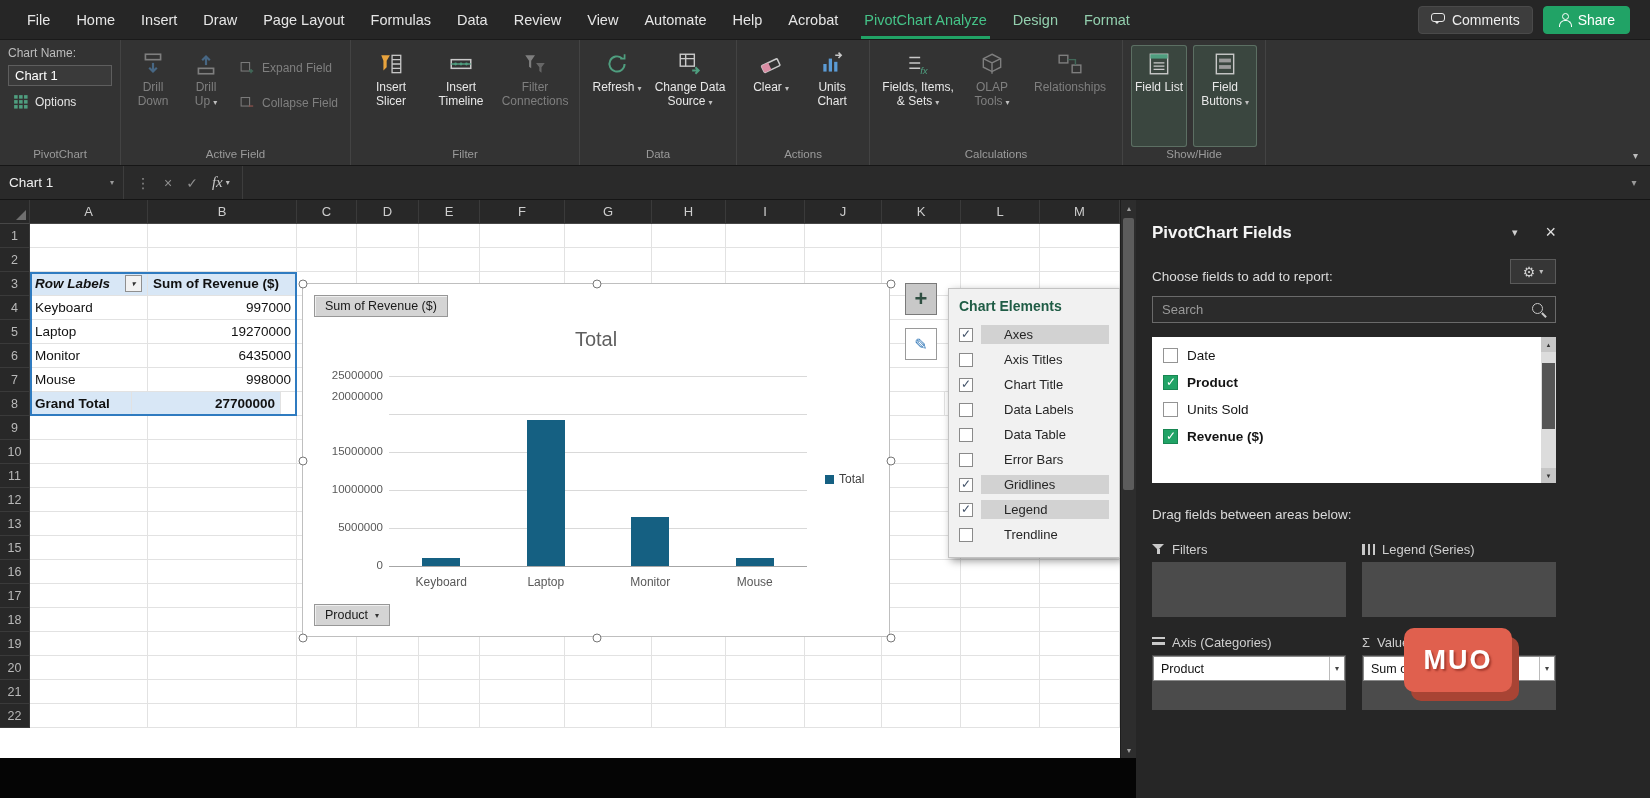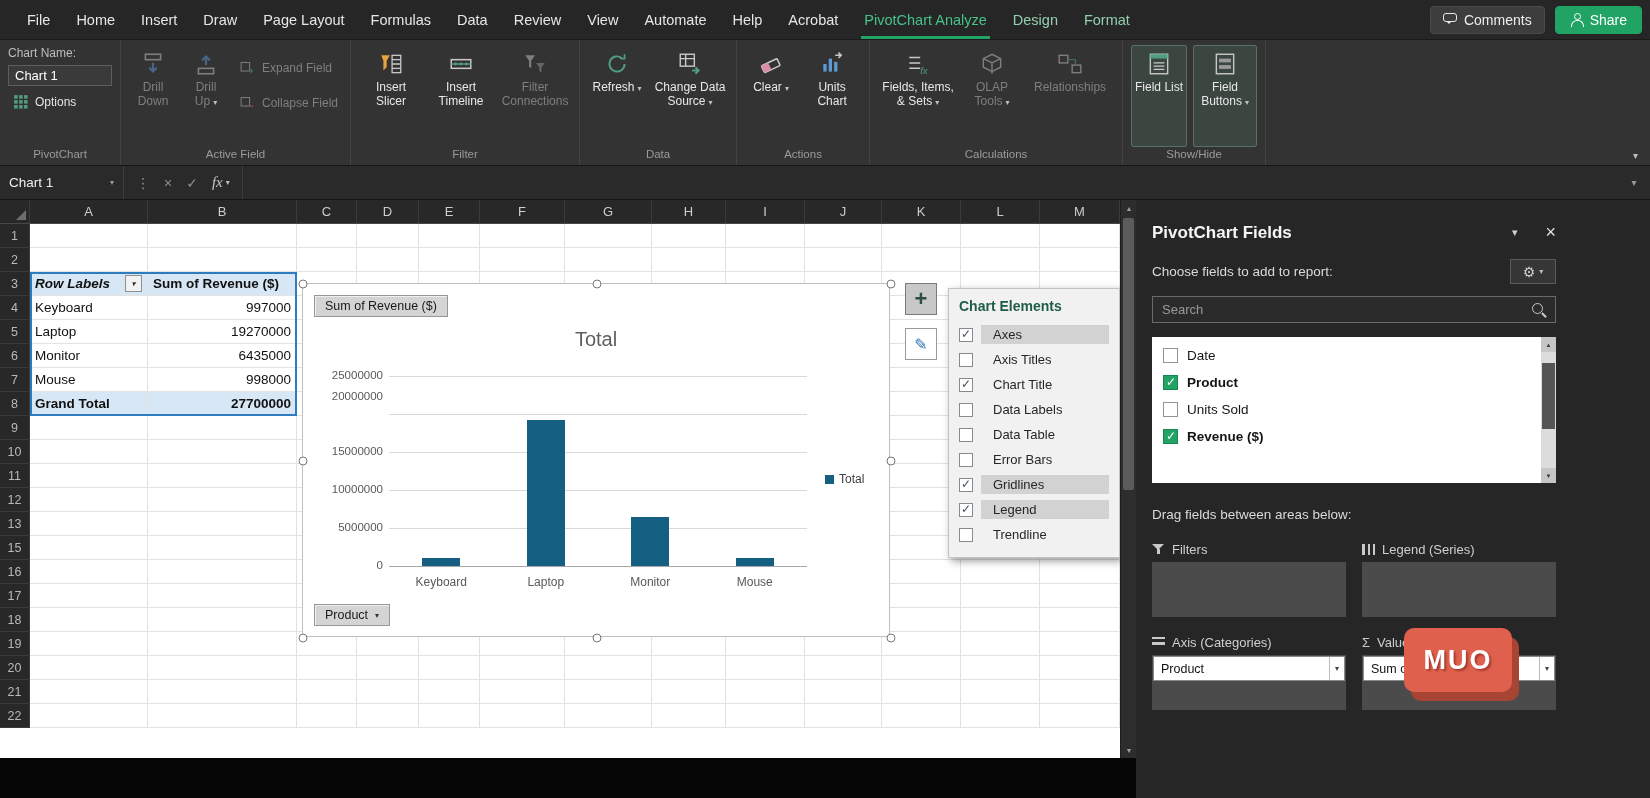--- a/index.html
+++ b/index.html
@@ -7,21 +7,21 @@
   body{font-family:"Liberation Sans",sans-serif;}
   .app{position:relative;width:1650px;height:798px;background:#262626;overflow:hidden;}
 
   
   .menubar{position:absolute;left:0;top:0;width:1650px;height:40px;background:#262626;display:flex;align-items:center;border-bottom:1px solid #1a1a1a;}
   .menu-tabs{display:flex;align-items:center;padding-left:14px;}
   .mtab{padding:0 13px;height:40px;line-height:40px;font-size:14.5px;color:#e6e6e6;position:relative;white-space:nowrap;cursor:default;}
   .mtab.active{color:#45c388;}
   .mtab.active::after{content:"";position:absolute;left:10px;right:10px;bottom:1px;height:3px;background:#21a366;}
   .mtab.contextual{color:#93cfae;}
-  .menu-right{margin-left:auto;display:flex;align-items:center;gap:10px;padding-right:8px;}
+  .menu-right{margin-left:auto;display:flex;align-items:center;gap:10px;padding-right:20px;}
   .comments-btn{display:flex;align-items:center;gap:7px;height:28px;padding:0 12px;background:#3d3d3d;border:1px solid #4a4a4a;border-radius:4px;color:#ededed;font-size:14px;}
   .share-btn{display:flex;align-items:center;gap:7px;height:28px;padding:0 14px;background:#21a366;border:1px solid #21a366;border-radius:4px;color:#fff;font-size:14px;}
   .icon-bubble{width:14px;height:13px;position:relative;display:inline-block;}
   .icon-bubble::before{content:"";position:absolute;left:0;top:0;right:0;bottom:4px;border:1.4px solid #e8e8e8;border-radius:3px;}
   .icon-bubble::after{content:"";position:absolute;left:3px;bottom:-1px;border:3px solid transparent;border-top-color:#e8e8e8;}
   .icon-person{width:13px;height:13px;position:relative;display:inline-block;}
   .icon-person::before{content:"";position:absolute;left:4px;top:0;width:5px;height:5px;border:1.4px solid #fff;border-radius:50%;}
   .icon-person::after{content:"";position:absolute;left:1px;top:7px;width:11px;height:6px;border:1.4px solid #fff;border-bottom:none;border-radius:6px 6px 0 0;}
 
   
@@ -89,37 +89,37 @@
   .chart-plus,.chart-brush{position:absolute;width:32px;height:32px;display:flex;align-items:center;justify-content:center;z-index:7;}
   .chart-plus{left:905px;top:83px;background:#c8c8c8;border:1px solid #7a7a7a;color:#2f4f42;font-size:22px;font-weight:bold;}
   .chart-brush{left:905px;top:128px;background:#fff;border:1px solid #9a9a9a;color:#2e75b6;font-size:16px;}
 
   
   .popup{position:absolute;left:948px;top:88px;width:172px;background:#f1f1f1;border:1px solid #c2c2c2;box-shadow:3px 3px 8px rgba(0,0,0,.4);padding:9px 10px 10px;z-index:8;}
   .popup-title{font-size:14px;font-weight:bold;color:#1f5c45;margin-bottom:8px;}
   .pop-item{height:25px;display:flex;align-items:center;gap:8px;}
   .cb{width:14px;height:14px;border:1px solid #8a8a8a;background:#fff;position:relative;flex:none;}
   .cb.checked::after{content:"✓";position:absolute;left:1px;top:-2px;font-size:12px;color:#44546a;}
-  .pop-label{font-size:13px;color:#262626;padding:2px 12px;flex:1;}
+  .pop-label{font-size:13px;color:#262626;padding:2px 23px;flex:1;}
   .pop-label.hl{background:#d2d2d2;}
 
   
   .vscroll{position:absolute;left:1120px;top:200px;width:16px;height:558px;background:#2d2d2d;border-left:1px solid #1e1e1e;}
   .vs-arrow{position:absolute;left:0;top:0;width:16px;height:16px;color:#9f9f9f;font-size:7px;display:flex;align-items:center;justify-content:center;}
   .vs-bottom{top:auto;bottom:0;}
   .vs-thumb{position:absolute;left:2px;right:2px;top:18px;height:272px;background:#5c5c5c;border-radius:2px;}
   .bottom-strip{position:absolute;left:0;top:758px;width:1136px;height:40px;background:#050505;}
 
   
   .panel{position:absolute;left:1136px;top:200px;width:514px;height:598px;background:#262626;padding-left:16px;}
   .panel-header{display:flex;align-items:center;width:404px;margin-top:22px;}
   .panel-title{font-size:17px;font-weight:bold;color:#f5f5f5;}
   .panel-chev{margin-left:auto;color:#cfcfcf;font-size:11px;}
   .panel-close{margin-left:28px;color:#e0e0e0;font-size:18px;}
-  .subtitle-row{display:flex;align-items:center;width:404px;margin-top:16px;}
+  .subtitle-row{display:flex;align-items:flex-end;width:404px;margin-top:16px;}
   .subtitle{font-size:13.5px;color:#dadada;}
   .gear-btn{margin-left:auto;width:46px;height:25px;background:#363636;border:1px solid #5a5a5a;display:flex;align-items:center;justify-content:center;gap:4px;color:#d0d0d0;font-size:14px;}
   .gear-btn .chev{color:#bdbdbd;}
   .search-box{width:404px;height:27px;margin-top:12px;border:1px solid #6a6a6a;background:#2b2b2b;display:flex;align-items:center;padding:0 9px;}
   .search-box input{flex:1;background:transparent;border:none;outline:none;color:#e8e8e8;font-size:13px;font-family:"Liberation Sans",sans-serif;}
   .search-box input::placeholder{color:#9a9a9a;}
   .icon-mag{width:14px;height:14px;position:relative;display:inline-block;flex:none;}
   .icon-mag::before{content:"";position:absolute;left:0;top:0;width:9px;height:9px;border:1.5px solid #c9c9c9;border-radius:50%;}
   .icon-mag::after{content:"";position:absolute;left:9.5px;top:9.5px;width:6px;height:1.6px;background:#c9c9c9;transform:rotate(45deg);transform-origin:left center;}
   .fields-list{width:404px;height:146px;background:#fff;margin-top:14px;position:relative;overflow:hidden;padding:5px 0;}
@@ -578,21 +578,21 @@
           <div class="cell" style="width: 87px;"></div>
           <div class="cell" style="width: 74px;"></div>
           <div class="cell" style="width: 79px;"></div>
           <div class="cell" style="width: 77px;"></div>
           <div class="cell" style="width: 79px;"></div>
           <div class="cell" style="width: 79px;"></div>
           <div class="cell" style="width: 80px;"></div>
         </div>
         <div class="grow">
           <div class="rowhdr">8</div>
-          <div class="cell bold hl" style="width: 118px;">
+          <div class="cell bold hl" style="width: 102px;">
             <span>Grand Total</span>
           </div>
           <div class="cell bold hl right" style="width: 149px;">
             <span>27700000</span>
           </div>
           <div class="cell" style="width: 60px;"></div>
           <div class="cell" style="width: 62px;"></div>
           <div class="cell" style="width: 61px;"></div>
           <div class="cell" style="width: 85px;"></div>
           <div class="cell" style="width: 87px;"></div>

